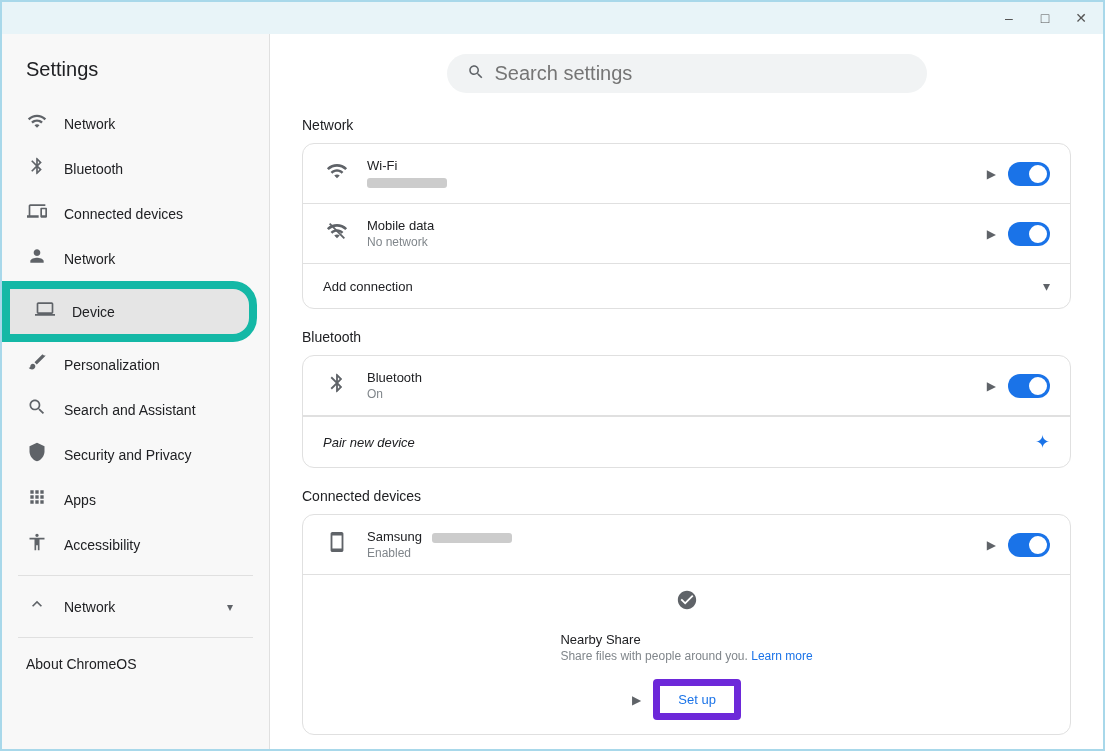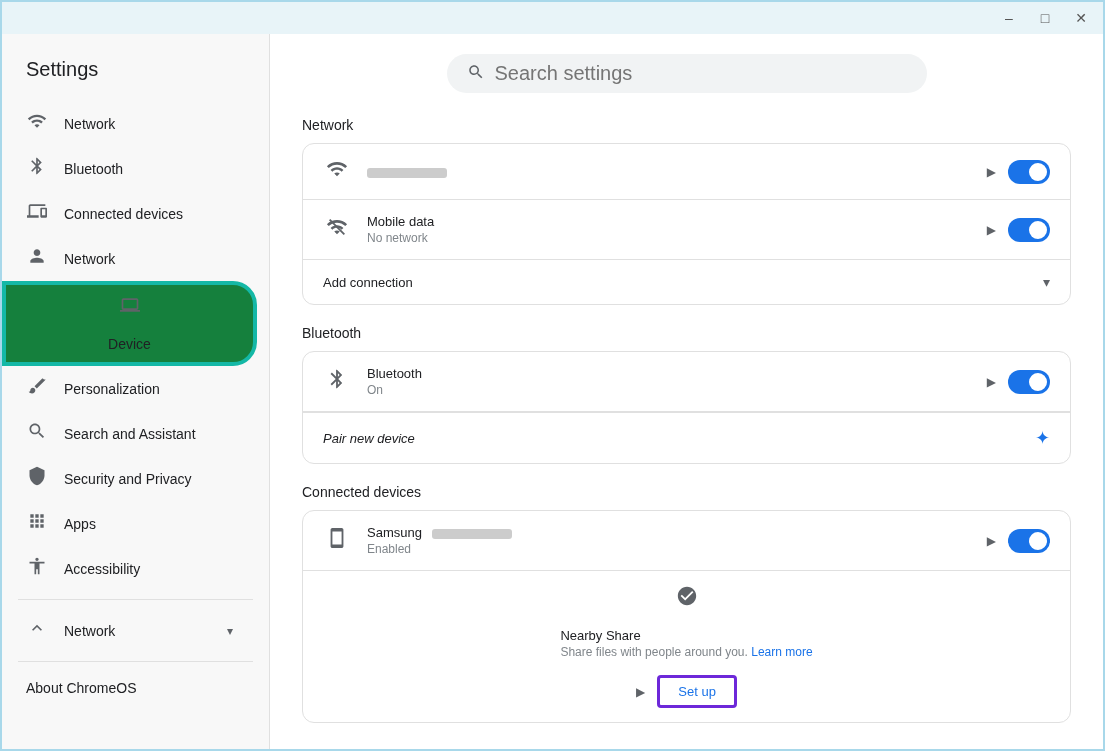--- a/index.html
+++ b/index.html
@@ -55,23 +55,22 @@
       padding: 10px 24px;
       cursor: pointer;
       border-radius: 0 24px 24px 0;
       margin-right: 12px;
       gap: 16px;
       font-size: 14px;
       color: #202124;
       position: relative;
     }
     .sidebar-item.active {
-      background: #15803d;
-      border: 4px solid #14b8a6;
-      flex-direction: column;
+      background: #e5e5e5;
+      border: 8px solid #14b8a6;
     }
     .sidebar-item .icon {
       width: 22px;
       text-align: center;
       font-size: 18px;
       color: #5f6368;
     }
     .sidebar-item .label {
       font-size: 14px;
     }
@@ -222,21 +221,21 @@
       font-size: 13px;
       color: #202124;
       font-style: italic;
     }
     .pair-icon {
       font-size: 18px;
       color: #1a73e8;
     }
     .setup-btn {
       padding: 6px 18px;
-      border: 3px solid #6d28d9;
+      border: 7px solid #6d28d9;
       border-radius: 4px;
       background: white;
       color: #1a73e8;
       font-size: 13px;
       cursor: pointer;
     }
     .learn-more {
       color: #1a73e8;
       text-decoration: none;
       font-size: 12px;
@@ -392,20 +391,21 @@
     <div class="section-title">Network</div>
     <div class="card">
 
       <div class="card-row">
         <span class="row-icon">
           <svg width="22" height="22" viewBox="0 0 24 24" fill="#5f6368">
               <path d="M1 9l2 2c5-5 13-5 18 0l2-2C16.93 2.93 7.08 2.93 1 9zm8 8l3 3 3-3c-1.65-1.66-4.34-1.66-6 0zm-4-4l2 2c2.76-2.76 7.24-2.76 10 0l2-2C15.14 9.14 8.87 9.14 5 13z"></path>
             </svg>
         </span>
         <div class="row-content">
+          <div class="row-title">Wi-Fi</div>
           <div class="row-sub"><span class="blurred-text">●●●●●●●●●●</span></div>
         </div>
         <div class="row-actions">
           <span class="chevron">▶</span>
           <div class="toggle on">
             <div class="toggle-knob"></div>
           </div>
         </div>
       </div>
 

